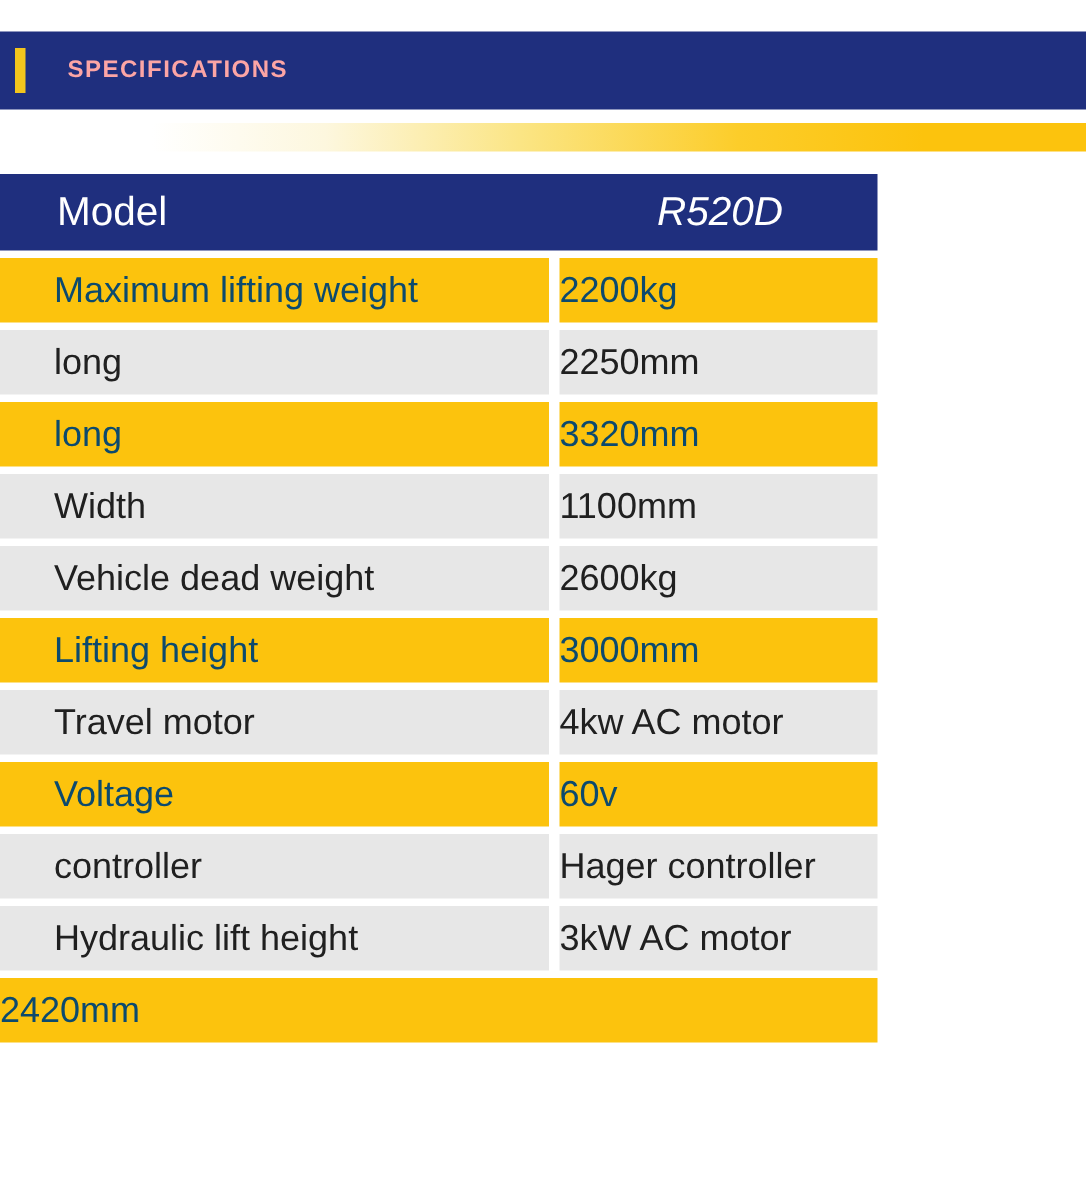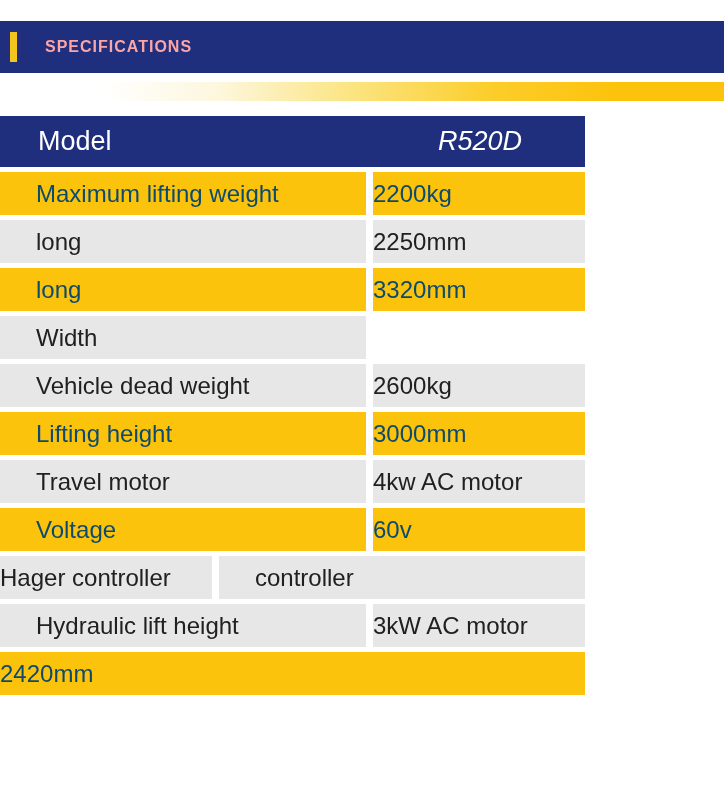--- a/index.html
+++ b/index.html
@@ -123,20 +123,21 @@
     <div class="cell value">2250mm</div>
   </div>
 
   <div class="trow row-yellow">
     <div class="cell label">long</div>
     <div class="cell value">3320mm</div>
   </div>
 
   <div class="trow row-gray">
     <div class="cell label">Width</div>
+    <div class="cell value">1100mm</div>
   </div>
 
 
   <div class="trow row-gray">
     <div class="cell label">Vehicle dead weight</div>
     <div class="cell value">2600kg</div>
   </div>
 
   <div class="trow row-yellow">
     <div class="cell label">Lifting height</div>
@@ -147,22 +148,22 @@
     <div class="cell label">Travel motor</div>
     <div class="cell value">4kw AC motor</div>
   </div>
 
   <div class="trow row-yellow">
     <div class="cell label">Voltage</div>
     <div class="cell value">60v</div>
   </div>
 
   <div class="trow row-gray">
+    <div class="cell label">controller</div>
     <div class="cell value">Hager controller</div>
-    <div class="cell label">controller</div>
   </div>
 
 
   <div class="trow row-gray">
     <div class="cell label">Hydraulic lift height</div>
     <div class="cell value">3kW AC motor</div>
   </div>
 
   <div class="trow row-yellow">
     <div class="cell value">2420mm</div>

